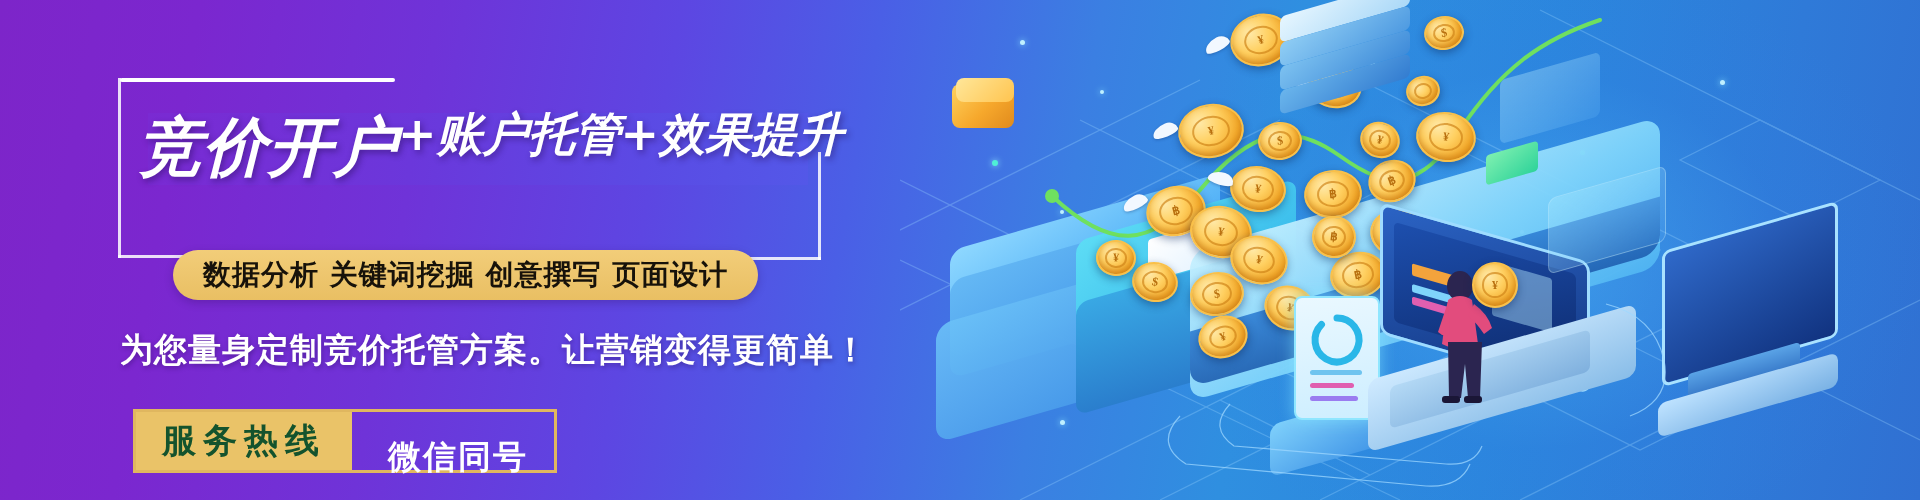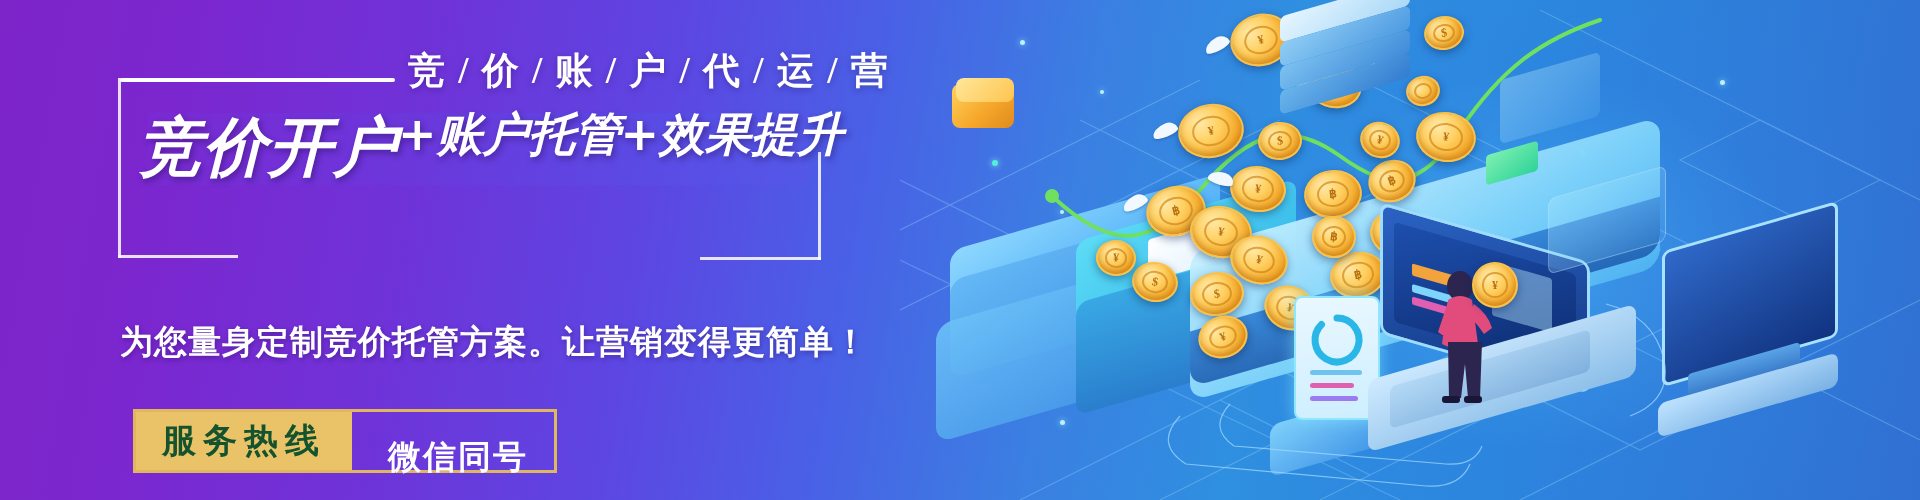--- a/index.html
+++ b/index.html
@@ -55,21 +55,21 @@
   .headline{position:absolute;left:138px;top:104px;width:720px;height:90px;display:flex;
     white-space:nowrap;color:#fff;text-shadow:2px 3px 6px rgba(35,8,80,.45);font-style:italic;}
   .h-big{font-size:64px;font-weight:900;letter-spacing:1px;font-family:"DejaVu Sans",sans-serif;}
   .h-sm{font-size:46px;font-weight:900;letter-spacing:0;font-family:"DejaVu Sans",sans-serif;padding-bottom:3px;}
 
   .pill{position:absolute;left:173px;top:250px;height:50px;padding:0 30px;border-radius:25px;
     background:linear-gradient(180deg,#f2cd79 0%,#e9bf63 100%);
     display:flex;align-items:center;color:#17120a;font-size:28px;font-weight:800;letter-spacing:1px;
     font-family:"DejaVu Sans",sans-serif;box-shadow:0 3px 8px rgba(40,10,80,.25);white-space:nowrap;}
 
-  .subtitle{position:absolute;left:120px;top:320px;color:#fff;font-size:33px;font-weight:800;letter-spacing:1px;
+  .subtitle{position:absolute;left:120px;top:328px;color:#fff;font-size:33px;font-weight:800;letter-spacing:1px;
     font-family:"DejaVu Sans",sans-serif;white-space:nowrap;text-shadow:1px 2px 5px rgba(35,8,80,.4);}
 
   .hotline{position:absolute;left:133px;top:409px;height:64px;display:flex;align-items:stretch;
     border:3px solid #e0b75f;}
   .hot-label{background:#eac368;display:flex;align-items:center;padding:0 26px;
     color:#14532d;font-size:34px;font-weight:900;letter-spacing:7px;font-family:"DejaVu Sans",sans-serif;white-space:nowrap;}
   .hot-num{display:flex;align-items:center;padding:0 26px 0 24px;color:#fff;white-space:nowrap;
     font-size:36px;font-weight:700;letter-spacing:1px;
     font-family:"Liberation Serif","DejaVu Serif",serif;}
   .hot-num .wx{font-family:"DejaVu Sans",sans-serif;font-weight:800;letter-spacing:2px;font-size:33px;margin-left:12px;margin-top:32px;}
@@ -358,28 +358,28 @@
   </div>
 
   <div class="bracket">
     <div class="v"></div>
     <div class="hb"></div>
   </div>
   <div class="bracket-r"></div>
   <div class="bracket-r2"></div>
   <div class="rule"></div>
 
-  <div class="tagline">竞 / 价 / 账 / 户 / 代 / 运 / 营</div>
 
   <div class="headband"></div>
   <div class="headline">
     <span class="h-big">竞价开户</span>
     <span class="h-sm">+账户托管+效果提升</span>
   </div>
 
+  <div class="pill">数据分析  关键词挖掘  创意撰写  页面设计</div>
 
   <div class="subtitle">为您量身定制竞价托管方案。让营销变得更简单！</div>
 
   <div class="hotline">
     <div class="hot-label">服务热线</div>
     <div class="hot-num">
       <span class="wx">微信同号</span>
     </div>
   </div>
 

